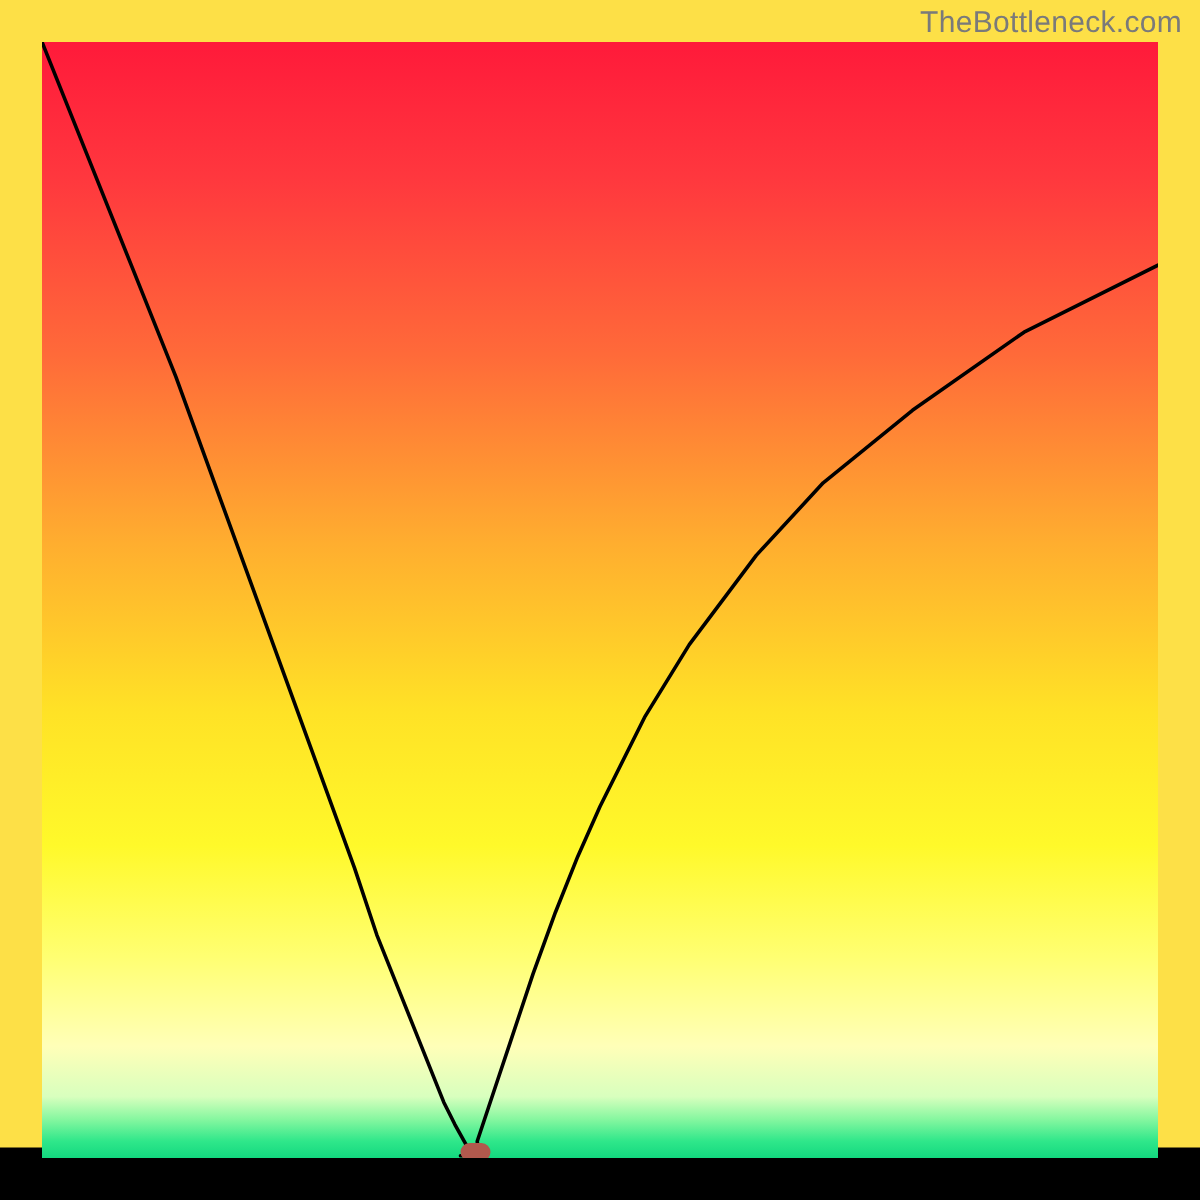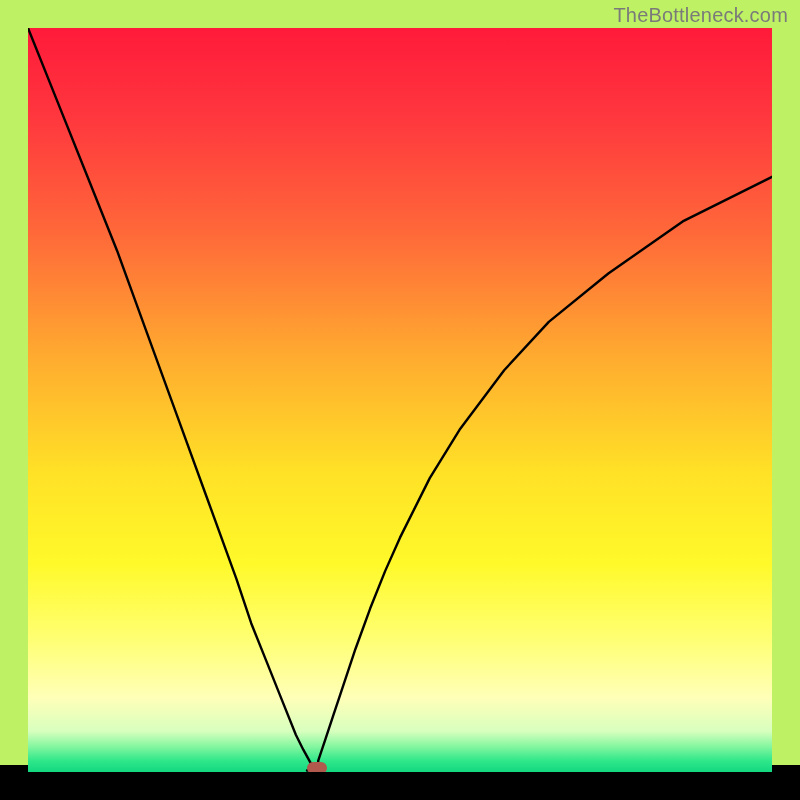--- a/index.html
+++ b/index.html
@@ -8,21 +8,21 @@
     width: 800px;
     height: 800px;
     overflow: hidden;
     background: #000;
     font-family: Arial, Helvetica, sans-serif;
   }
   .outer {
     position: relative;
     width: 800px;
     height: 765px;
-    background: #bef264;
+    background: #fde047;
   }
   .plot-area {
     position: absolute;
     left: 28px;
     top: 28px;
     width: 744px;
     height: 744px;
     overflow: hidden;
   }
   .gradient-bg {

